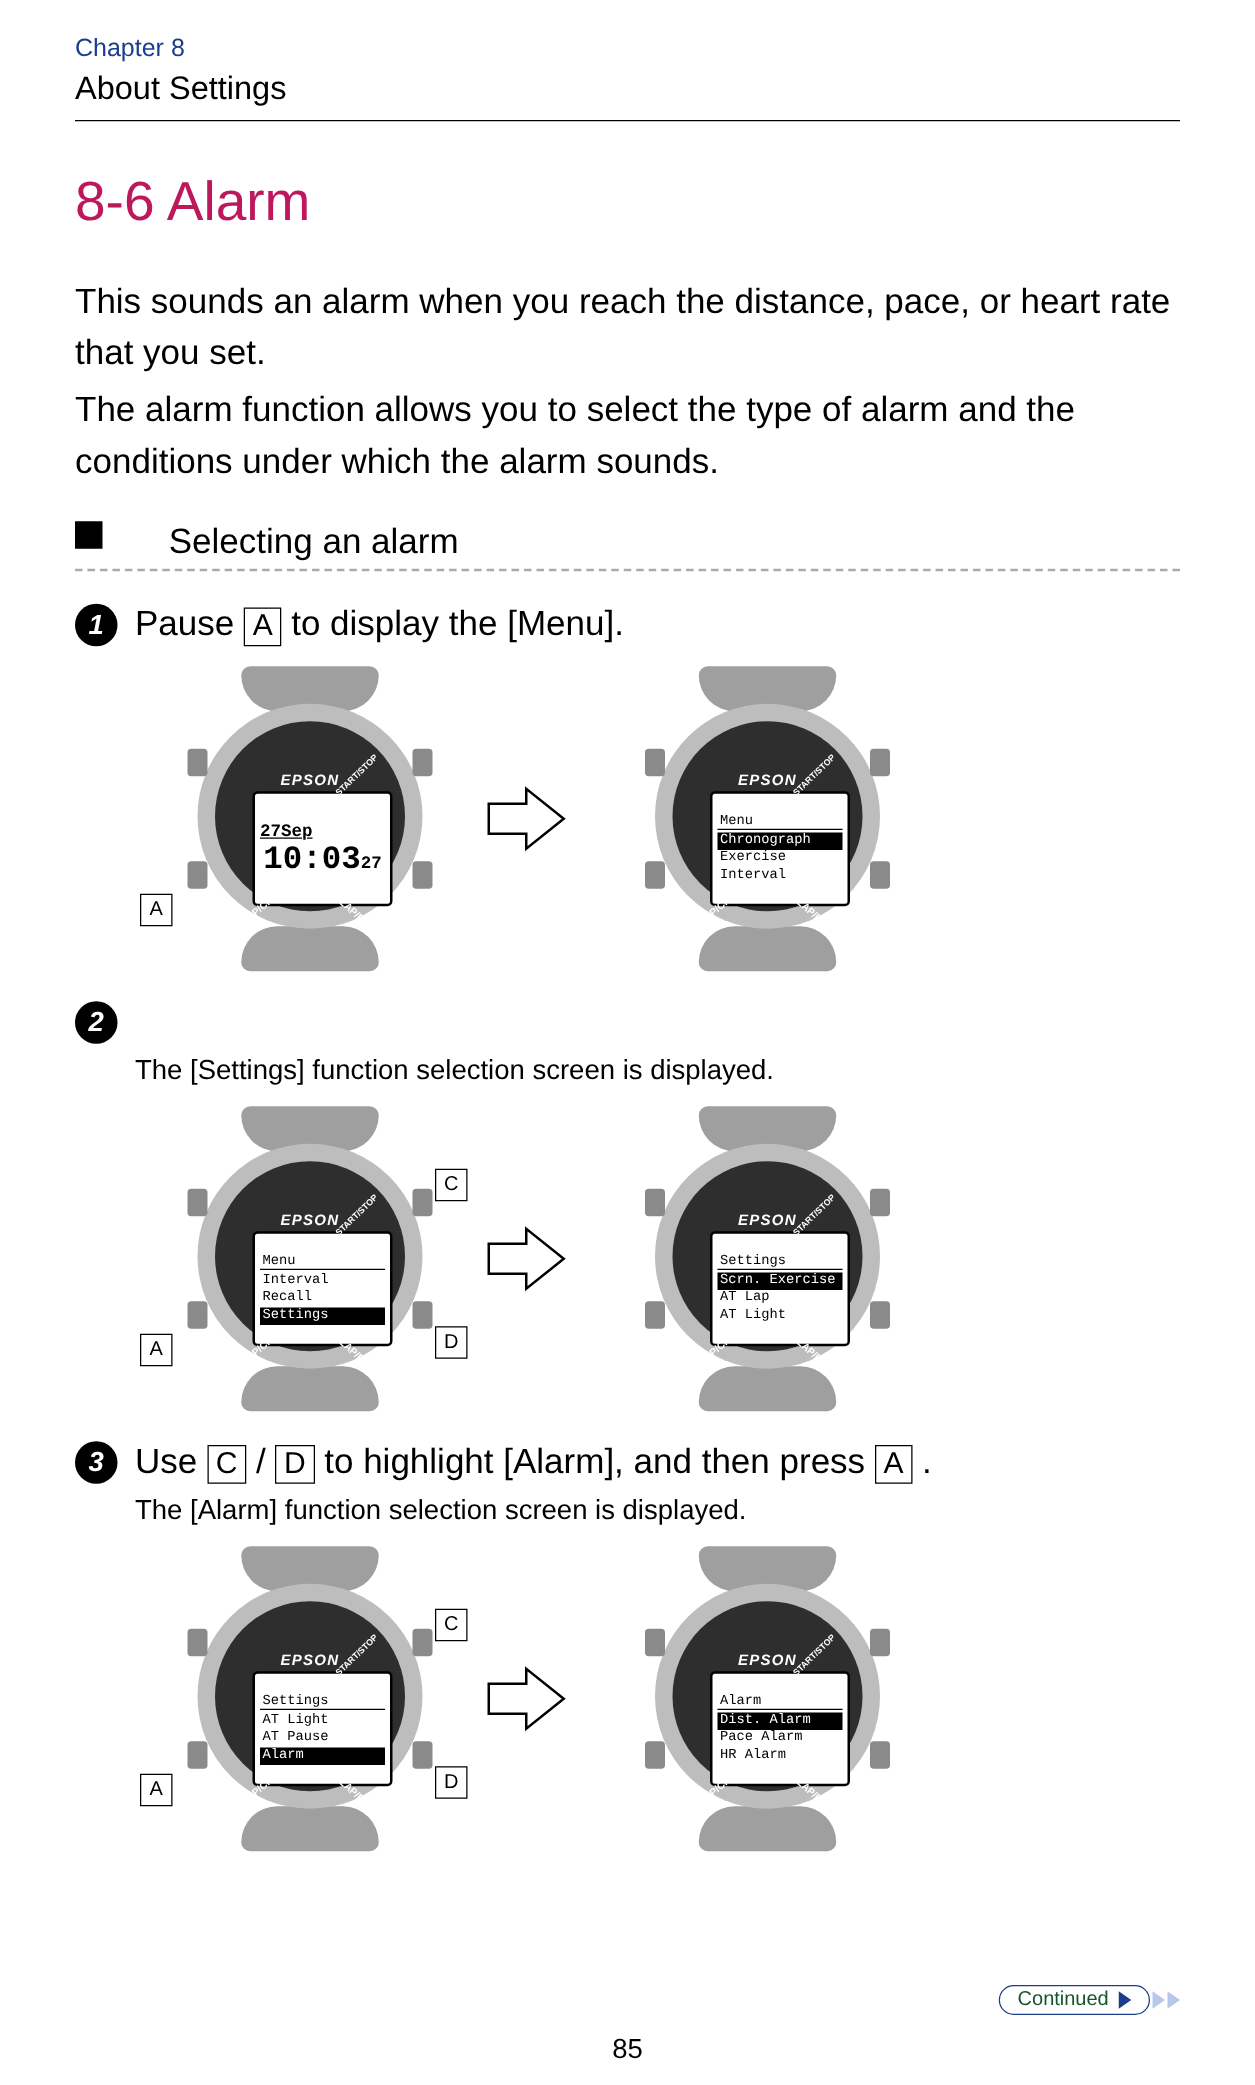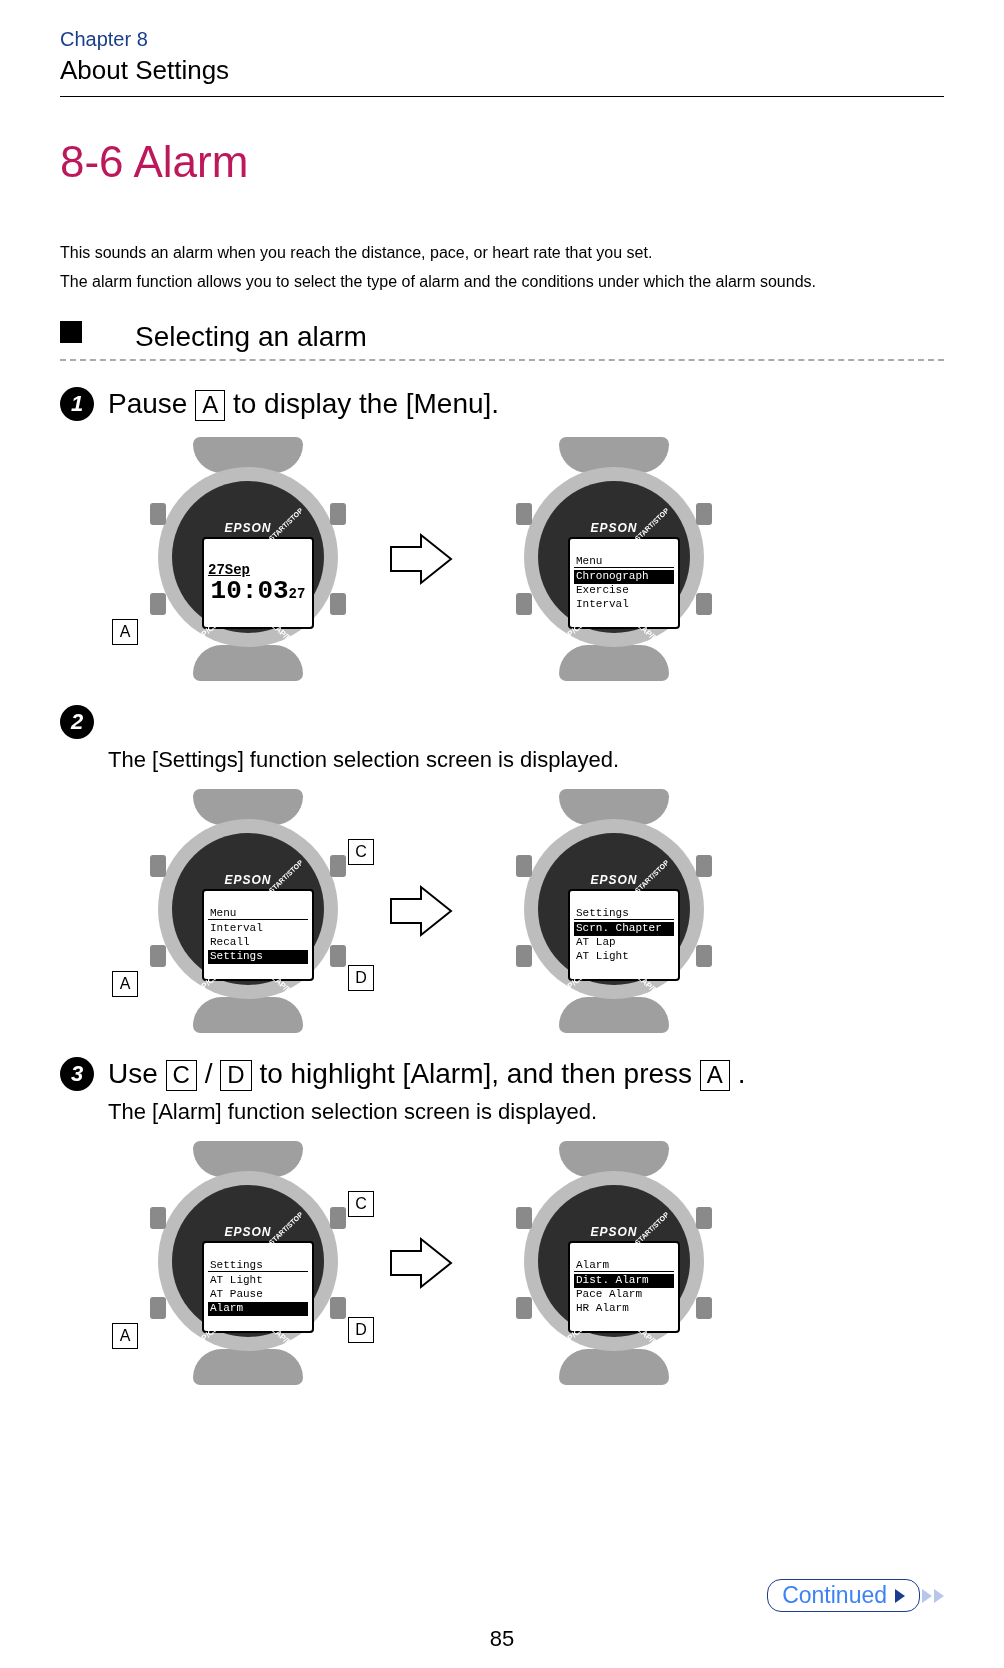--- a/index.html
+++ b/index.html
@@ -10,21 +10,21 @@
     background: #fff;
     color: #000;
     position: relative;
     padding: 28px 60px 20px 60px;
   }
   .chapter-label { color:#1a3e8c; font-size:20px; }
   .section-label { font-size:26px; margin-top:4px; font-weight:400; }
   hr.rule { border:none; border-top:1px solid #000; margin-top:10px; }
 
   .title-86 { color:#be185d; font-size:44px; font-weight:400; margin-top:40px; }
-  .intro { font-size:16px; margin-top:54px; line-height:1.45; }
+  .intro { font-size:28px; margin-top:34px; line-height:1.45; }
   .intro p + p { margin-top:6px; }
 
   .subhead-row { display:flex; align-items:flex-start; margin-top:28px;gap:45px; }
   .sq { width:22px; height:22px; background:#000; margin-right:8px; }
   .subhead { font-size:28px; font-weight:400; }
   hr.dashed { border:none; border-top:2px dashed #aaa; margin-top:6px; }
 
   .step { margin-top:26px; }
   .step-head { display:flex; align-items:center; gap:14px; }
   .step-bullet { width:34px; height:34px; border-radius:50%; background:#000; color:#fff;
@@ -89,22 +89,22 @@
 
   
   .callout { position:absolute; border:1.5px solid #000; background:#fff; width:26px; height:26px;
              display:flex; align-items:center; justify-content:center; font-size:16px;}
   .callout.A { left:4px;  bottom:34px; }
   .callout.C { right:-6px; top:48px; }
   .callout.D { right:-6px; bottom:40px; }
 
   
   .cont-row { position:absolute; right:60px; bottom:56px; display:flex; align-items:center;}
-  .cont-badge { border:1.5px solid #1a3e8c; color:#3b82f6; border-radius:14px;
-                padding:2px 14px; font-size:23px; display:flex; align-items:center; gap:8px;}
+  .cont-badge { border:1.5px solid #1a3e8c; color:#14532d; border-radius:14px;
+                padding:2px 14px; font-size:16px; display:flex; align-items:center; gap:8px;}
   .tri , .tri-out {
      width:0;height:0;border-top:7px solid transparent;border-bottom:7px solid transparent;
   }
   .tri { border-left:10px solid #1a3e8c; }
   .tri-out{ border-left:10px solid #b7c7ea; }
 
   .page-num { position:absolute; bottom:16px; left:0; right:0; text-align:center; font-size:22px;}
 </style>
 </head>
 <body>
@@ -237,21 +237,21 @@
 
     <div class="watch-wrap">
       <div class="watch-body">
         <div class="strap-top"></div>
           <div class="strap-bot"></div>
         <div class="bezel-outer">
             <div class="bezel-inner"></div>
           <div class="brand">EPSON</div>
           <div class="screen-block">
             <div class="scr-title">Settings</div>
-            <div class="scr-line sel">Scrn. Chapter</div>
+            <div class="scr-line sel">Scrn. Exercise</div>
             <div class="scr-line">AT Lap</div>
             <div class="scr-line">AT Light</div>
           </div>
           <span class="side-txt side-l">DISP/CHG</span>
           <span class="side-txt side-r">LAP/RESET</span>
           <span class="side-txt side-rt">START/STOP</span>
         </div>
         <div class="btn-cap btn-tl"></div>
           <div class="btn-cap btn-bl"></div>
         <div class="btn-cap btn-tr"></div>

